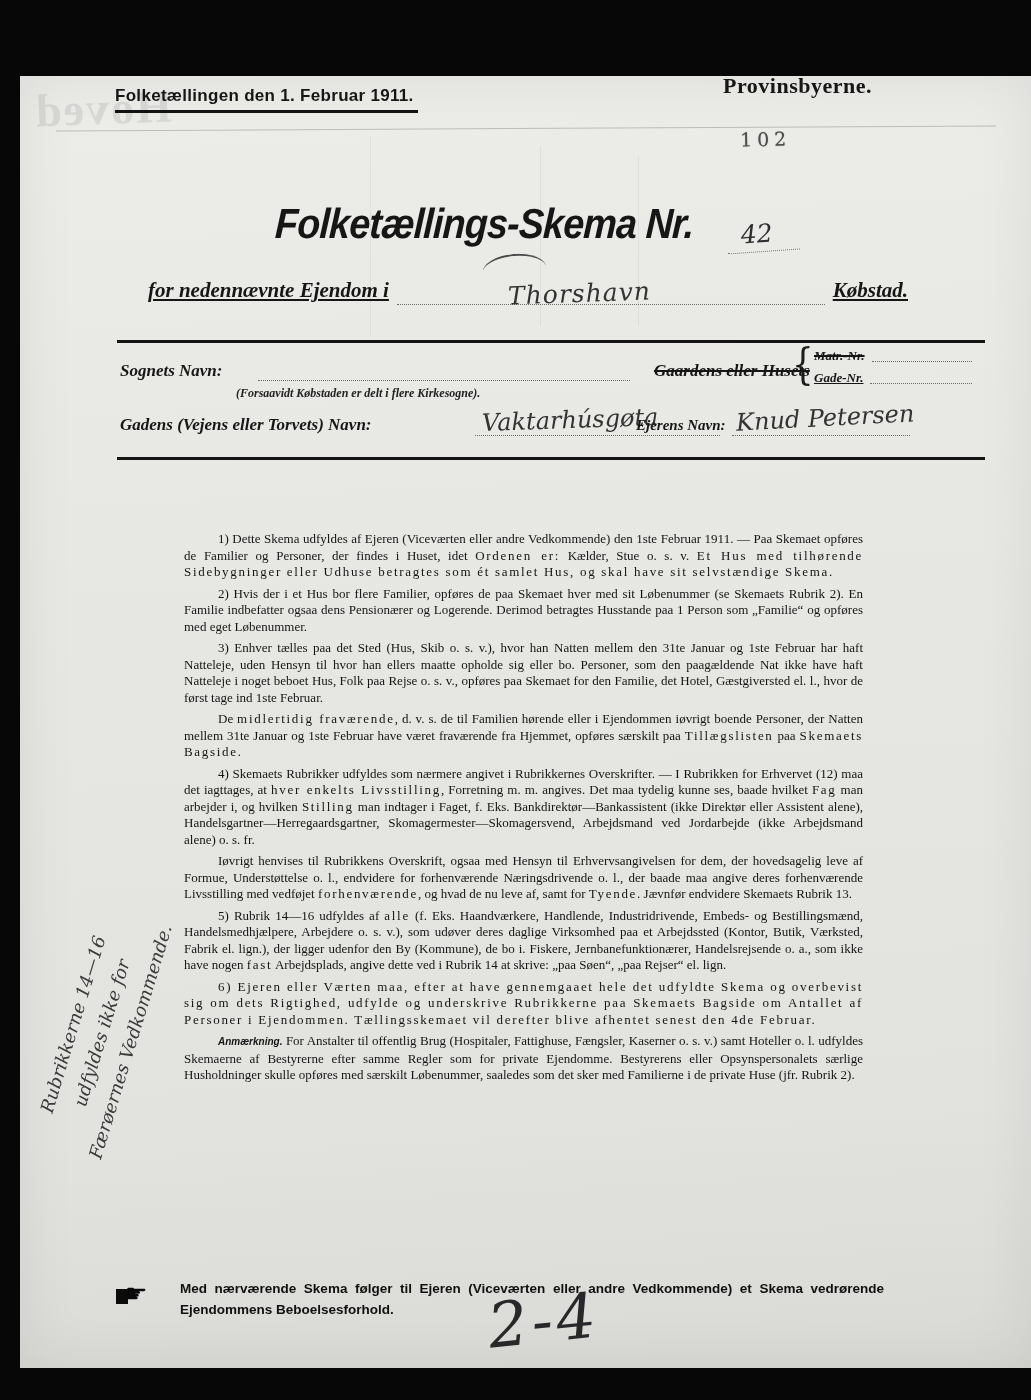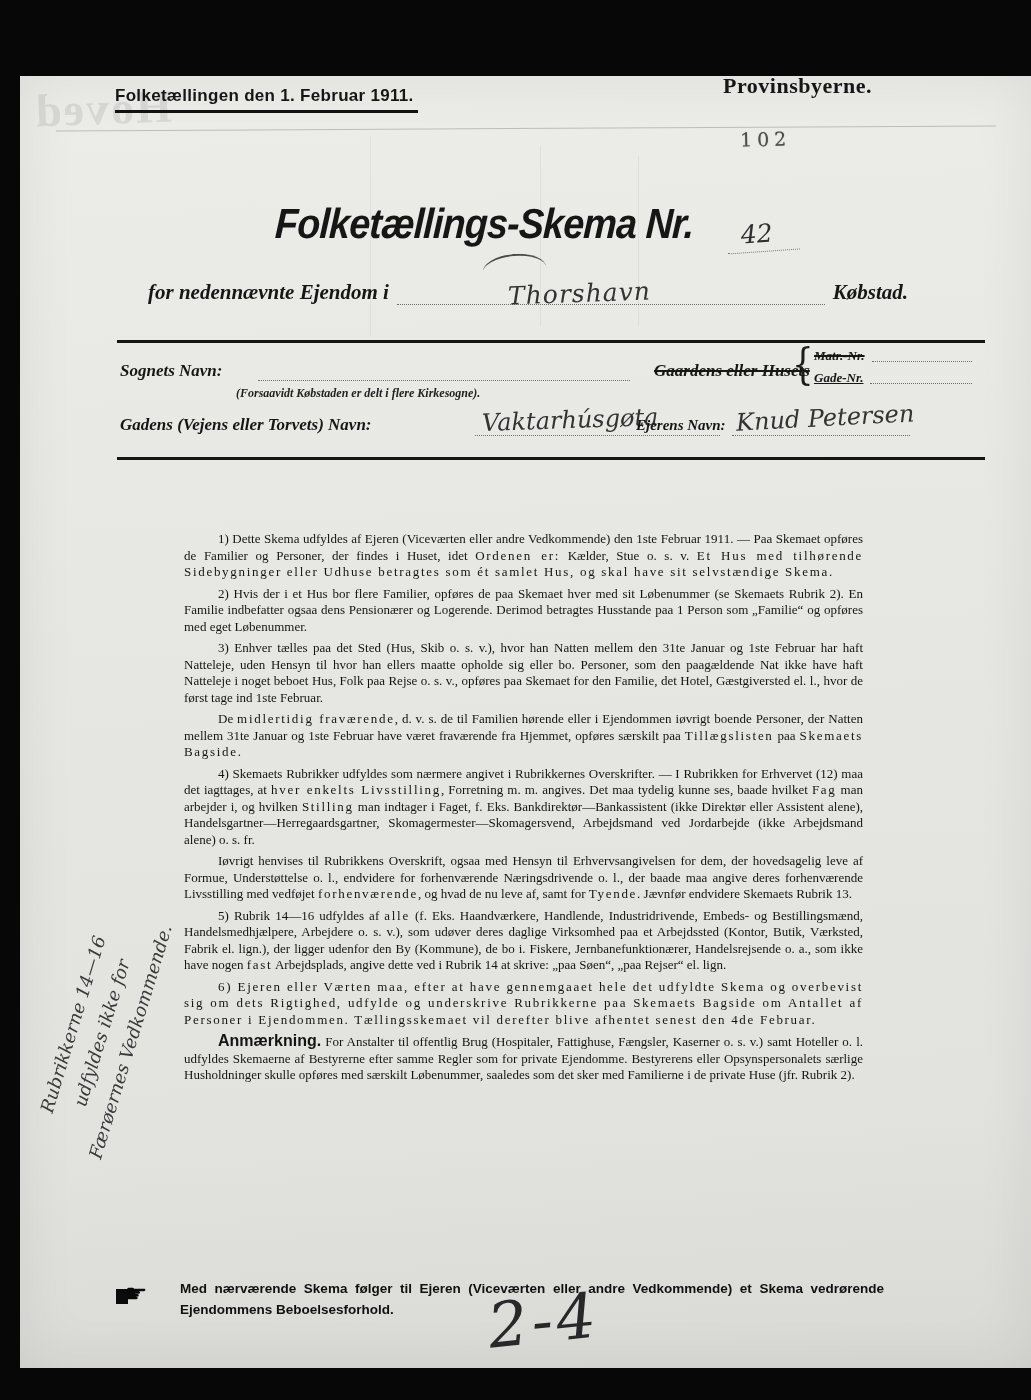--- a/index.html
+++ b/index.html
@@ -61,22 +61,23 @@
   .title-num{
     display:inline-block;
     font-size:25px;
     transform:rotate(-4deg);
     position:relative;top:4px;
     padding:0 26px 3px 14px;margin-left:10px;
     border-bottom:1px dotted #777;
   }
   .subtitle-row{
     position:absolute;left:128px;top:200px;width:760px;
-    display:flex;align-items:flex-end;
+    display:flex;align-items:center;
     font:bold italic 21px "Liberation Serif", serif;
+    text-decoration:underline;
   }
   .subtitle-fill{flex:1;position:relative;height:28px;margin:0 8px;border-bottom:1px dotted #6c6c6c;}
   .subtitle-place{
     position:absolute;left:26%;bottom:-4px;
     font:italic 25px "DejaVu Serif", serif;font-weight:normal;
     color:#333;transform:rotate(-2deg);letter-spacing:1px;
   }
   .flourish{
     position:absolute;left:20%;top:-22px;width:64px;height:16px;
     border-top:2px solid #4a4a4a;border-radius:50% 50% 0 0/90% 90% 0 0;
@@ -96,21 +97,21 @@
   }
   .rules-body{position:absolute;left:156px;top:455px;width:687px;}
   .rule-p{
     margin:0 0 5px 8px;
     font:13px/16.5px "Liberation Serif", serif;
     text-align:justify;text-indent:34px;
     color:#141414;
   }
   .sp{letter-spacing:1.7px;}
   .bold{font-weight:bold;}
-  .bold-sans{font-weight:bold;font-family:"Liberation Sans", sans-serif;font-size:16px;}
+  .bold-sans{font-weight:bold;font-family:"Liberation Sans", sans-serif;font-size:10px;font-style:italic;}
   .side-note{
     position:absolute;left:-92px;top:912px;width:348px;
     transform:rotate(-73deg);
     text-align:center;
     font:italic 18px "DejaVu Serif", serif;
     color:#3a3a3c;line-height:30px;white-space:nowrap;
   }
   .footer-hand{position:absolute;left:96px;top:1203px;font-size:25px;color:#090909;}
   .footer-hand::before{
     content:"";display:inline-block;width:12px;height:15px;background:#0b0b0b;

